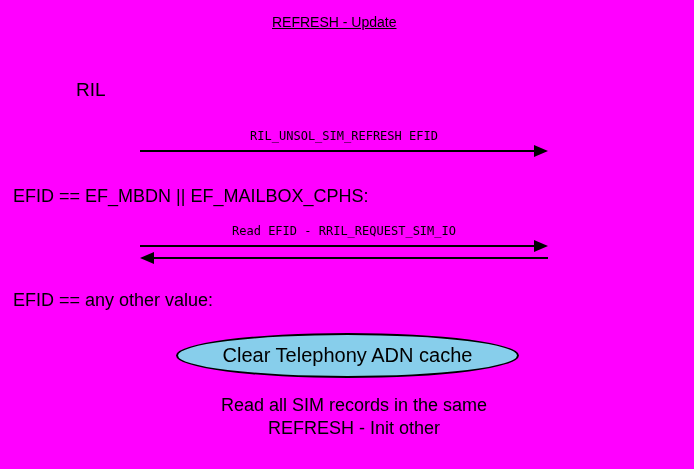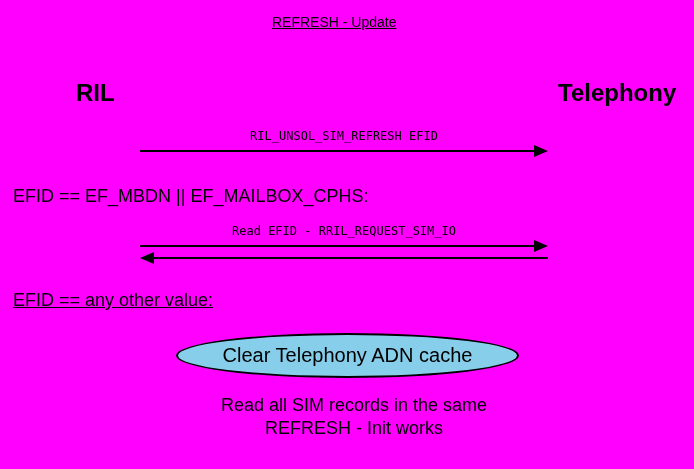--- a/index.html
+++ b/index.html
@@ -16,23 +16,22 @@
 
   .abs { position: absolute; }
 
   .title {
     font-size: 14px;
     text-decoration: underline;
     white-space: nowrap;
   }
 
   .actor {
-    font-size: 24px;
+    font-size: 19px;
     white-space: nowrap;
-    font-weight: bold;
   }
 
   .condition {
     font-size: 18px;
     white-space: nowrap;
   }
 
   .arrow {
     display: flex;
     flex-direction: column;
@@ -94,21 +93,20 @@
 </style>
 </head>
 <body>
 
 <div class="page">
 
   <div class="abs title" style="left: 272px; top: 14px;">REFRESH - Update</div>
 
   <div class="abs actor" style="left: 76px; top: 79px;">RIL</div>
 
-  <div class="abs actor" style="left: 558px; top: 79px;">Telephony</div>
 
   <div class="abs condition" style="left: 13px; top: 186px;">EFID == EF_MBDN || EF_MAILBOX_CPHS:</div>
 
   <div class="abs arrow" style="left: 140px; top: 129px; width: 408px;">
     <div class="msg-label">RIL_UNSOL_SIM_REFRESH EFID</div>
     <div class="shaft-row">
       <div class="shaft"></div>
       <div class="head-right"></div>
     </div>
   </div>
@@ -118,24 +116,24 @@
     <div class="shaft-row">
       <div class="shaft"></div>
       <div class="head-right"></div>
     </div>
     <div class="shaft-row">
       <div class="head-left"></div>
       <div class="shaft"></div>
     </div>
   </div>
 
-  <div class="abs condition" style="left: 13px; top: 290px; text-decoration: underline;">EFID == any other value:</div>
+  <div class="abs condition" style="left: 13px; top: 290px;">EFID == any other value:</div>
 
   <div class="abs ellipse" style="left: 176px; top: 333px; width: 343px; height: 45px;">
     <span>Clear Telephony ADN cache</span>
   </div>
 
   <div class="abs note" style="left: 154px; top: 394px; width: 400px;">
     <div>Read all SIM records in the same</div>
-    <div>REFRESH - Init works</div>
+    <div>REFRESH - Init other</div>
   </div>
 
 </div>
 
 </body></html>

